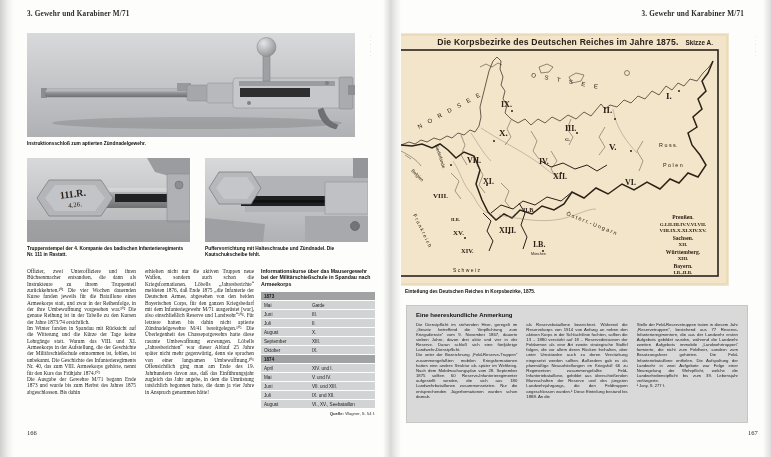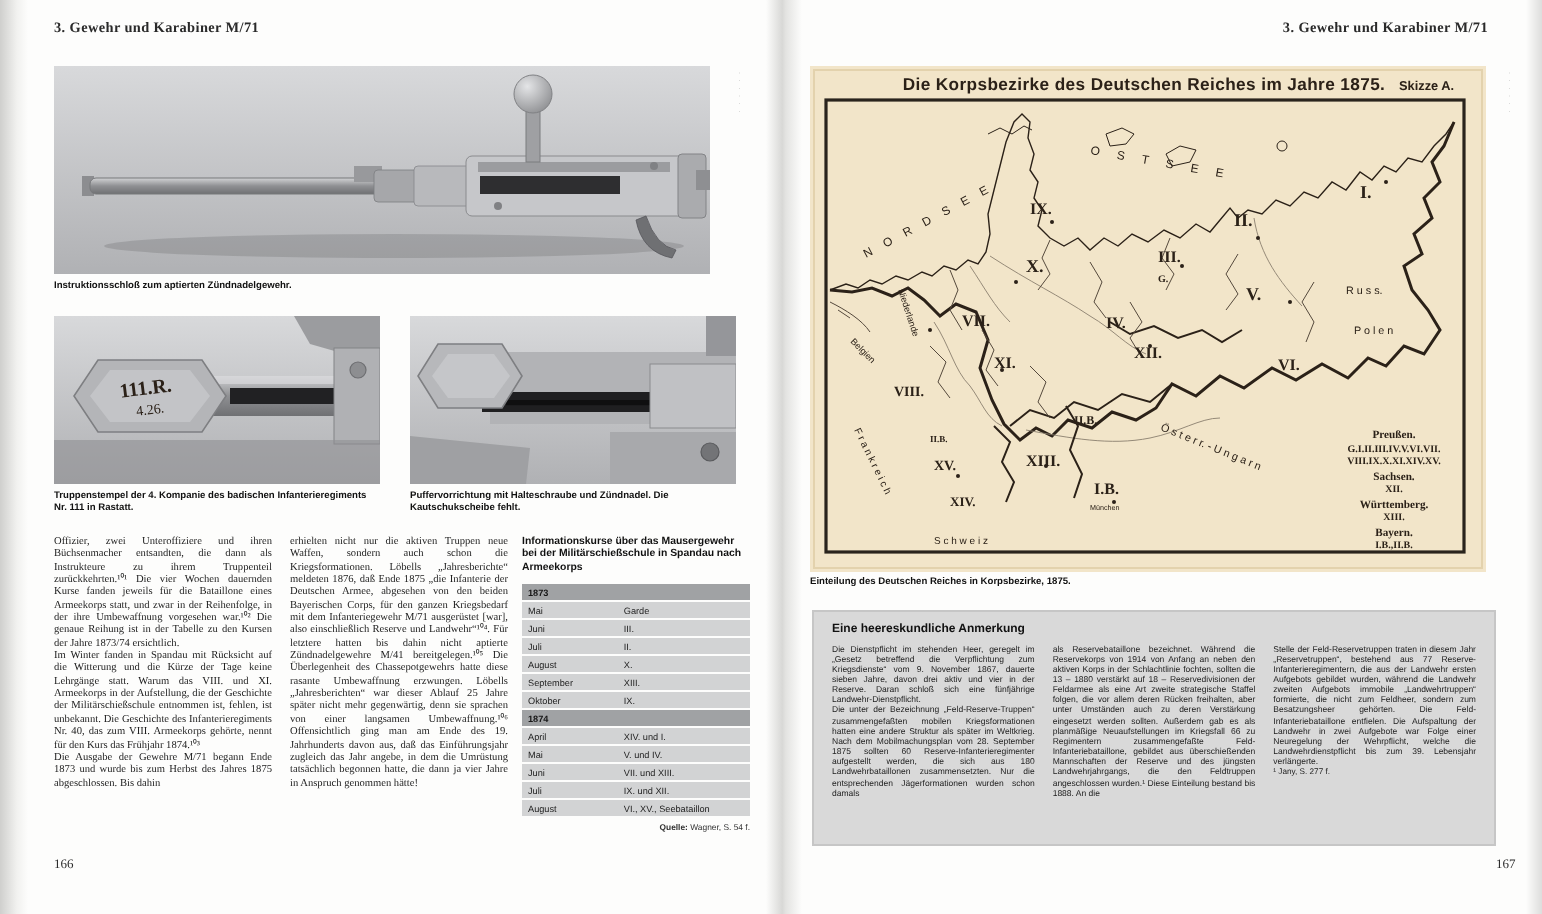--- a/index.html
+++ b/index.html
@@ -15,21 +15,21 @@
   .bodycol{position:absolute;top:268px;height:166px;font:5.3px "Liberation Serif",serif;line-height:6.35px;text-align:justify;color:#1d1d1d;}
   .bodycol p{margin:0;}
   .tabhead{font:bold 5.2px "Liberation Sans",sans-serif;line-height:6.4px;color:#111;margin:0 0 4px 0;text-align:left;}
   table.kurs{border-collapse:separate;border-spacing:0 1px;width:114px;font:4.6px "Liberation Sans",sans-serif;color:#222;}
   table.kurs td{background:#d2d3d4;padding:1.5px 3px;height:5px;}
   table.kurs td.yr{background:#a0a2a4;font-weight:bold;color:#161616;}
   table.kurs td.mon{width:42%;}
   .source{font:4.2px "Liberation Sans",sans-serif;color:#333;text-align:right;width:114px;margin-top:2px;}
   .source b{font-weight:bold;}
   .vcredit{position:absolute;font:3px "Liberation Sans",sans-serif;color:#9a9a9a;transform:rotate(90deg);transform-origin:left top;white-space:nowrap;letter-spacing:1px;}
-  .mapwrap{position:absolute;left:405px;top:33px;width:338px;height:253px;background:#ef4444;}
+  .mapwrap{position:absolute;left:391px;top:33px;width:338px;height:253px;background:#ef4444;}
   .mapcap{position:absolute;left:405px;top:289px;width:340px;font:bold 4.8px "Liberation Sans",sans-serif;color:#111;}
   .notebox{position:absolute;left:406px;top:305px;width:342px;height:118px;background:#d9d9d9;border:1px solid #c6c6c6;box-sizing:border-box;padding:6px 9px 4px 9px;}
   .notehead{font:bold 6px "Liberation Sans",sans-serif;color:#111;margin:0 0 3.5px 0;}
   .notecols{display:flex;gap:9px;}
   .notecol{width:102px;font:4.25px "Liberation Sans",sans-serif;line-height:5.15px;text-align:justify;color:#222;}
   .notecol p{margin:0;}
   .fnote{margin-top:6px;font-size:4.1px;color:#222;text-align:left;}
   svg text{fill:#2b2118;}
 </style>
 </head>

